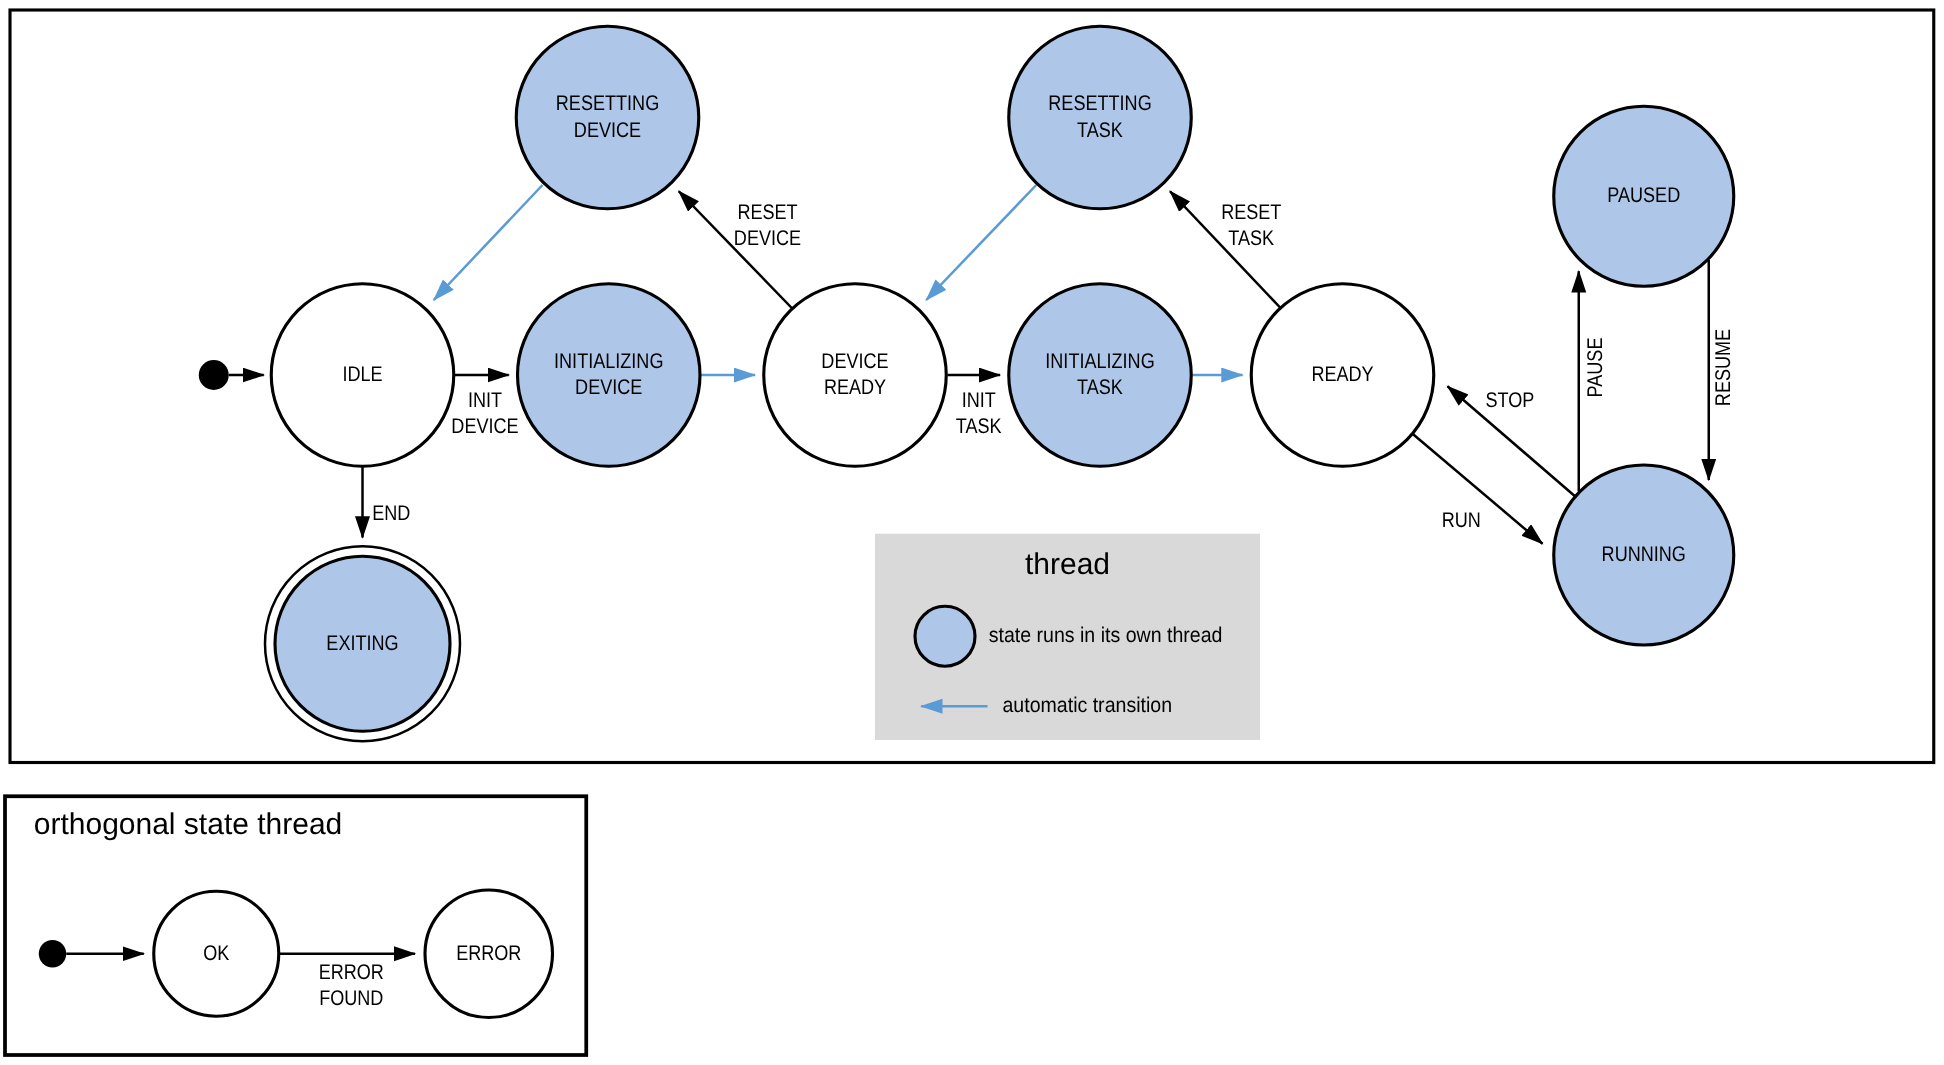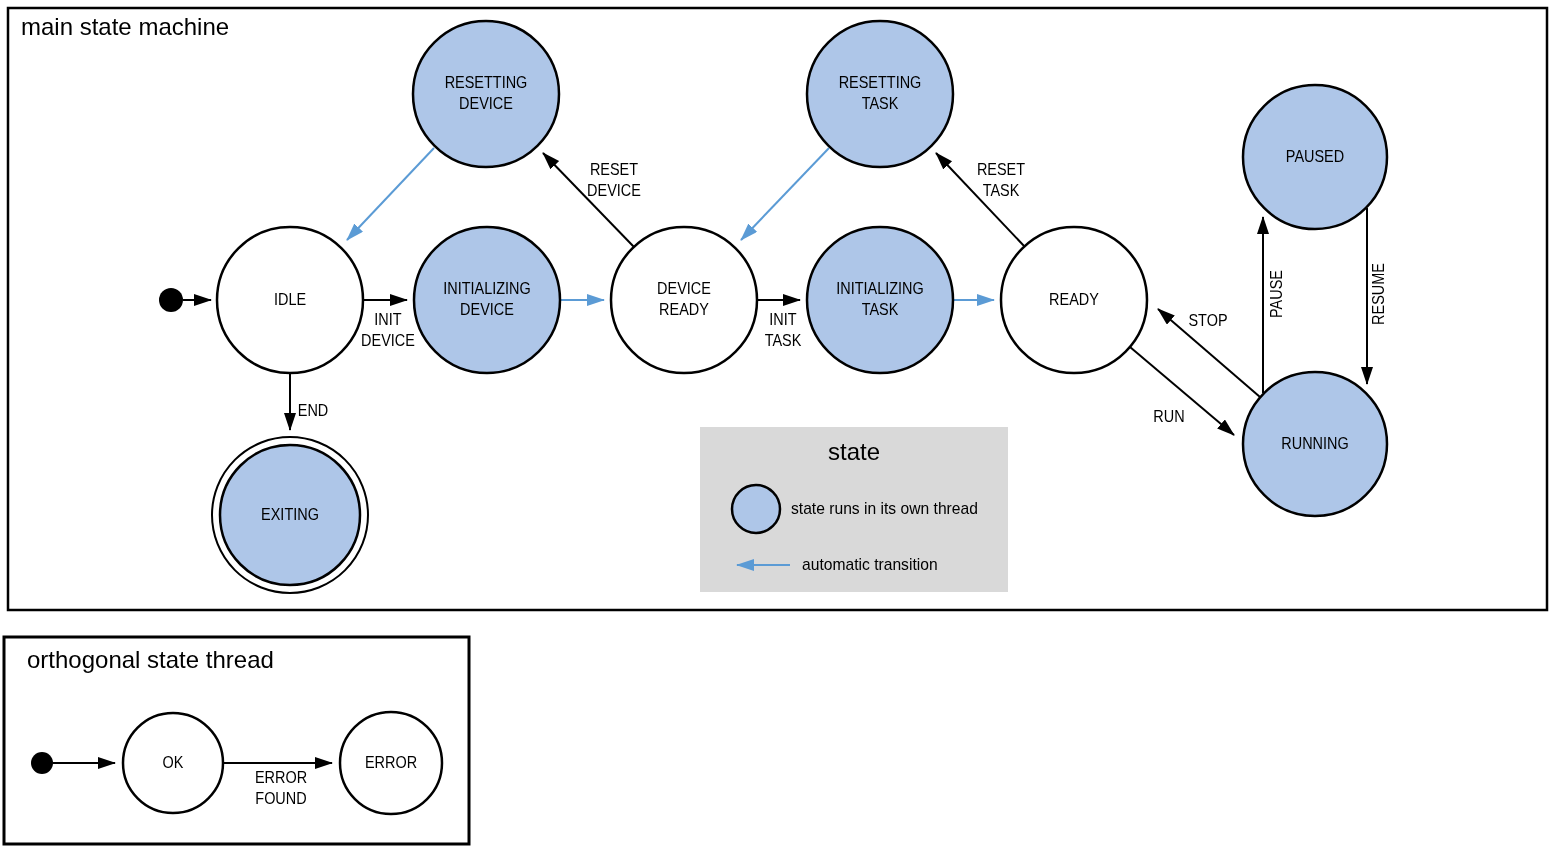--- a/index.html
+++ b/index.html
@@ -85,23 +85,22 @@
     <circle cx="290" cy="515" r="78" fill="#ffffff" stroke="#000" stroke-width="2"></circle>
     <circle cx="290" cy="515" r="70" fill="#aec6e8" stroke="#000" stroke-width="2.5"></circle>
 
     <circle cx="756" cy="509" r="24" fill="#aec6e8" stroke="#000" stroke-width="2.5"></circle>
 
     <circle cx="42" cy="763" r="11" fill="#000"></circle>
     <circle cx="173" cy="763" r="50" fill="#ffffff" stroke="#000" stroke-width="2.5"></circle>
     <circle cx="391" cy="763" r="51" fill="#ffffff" stroke="#000" stroke-width="2.5"></circle>
   </svg>
 
-  <div class="title" style="left:21px;top:13px;">main state machine</div>
   <div class="title" style="left:27px;top:646px;">orthogonal state thread</div>
-  <div class="title center" style="left:854px;top:438px;">state</div>
+  <div class="title center" style="left:854px;top:438px;">thread</div>
 
   <div class="lbl" style="left:290px;top:300px;">
     <span>IDLE</span>
   </div>
   <div class="lbl" style="left:486px;top:94px;">
     <span>RESETTING</span>
     <span>DEVICE</span>
   </div>
   <div class="lbl" style="left:487px;top:300px;">
     <span>INITIALIZING</span>

